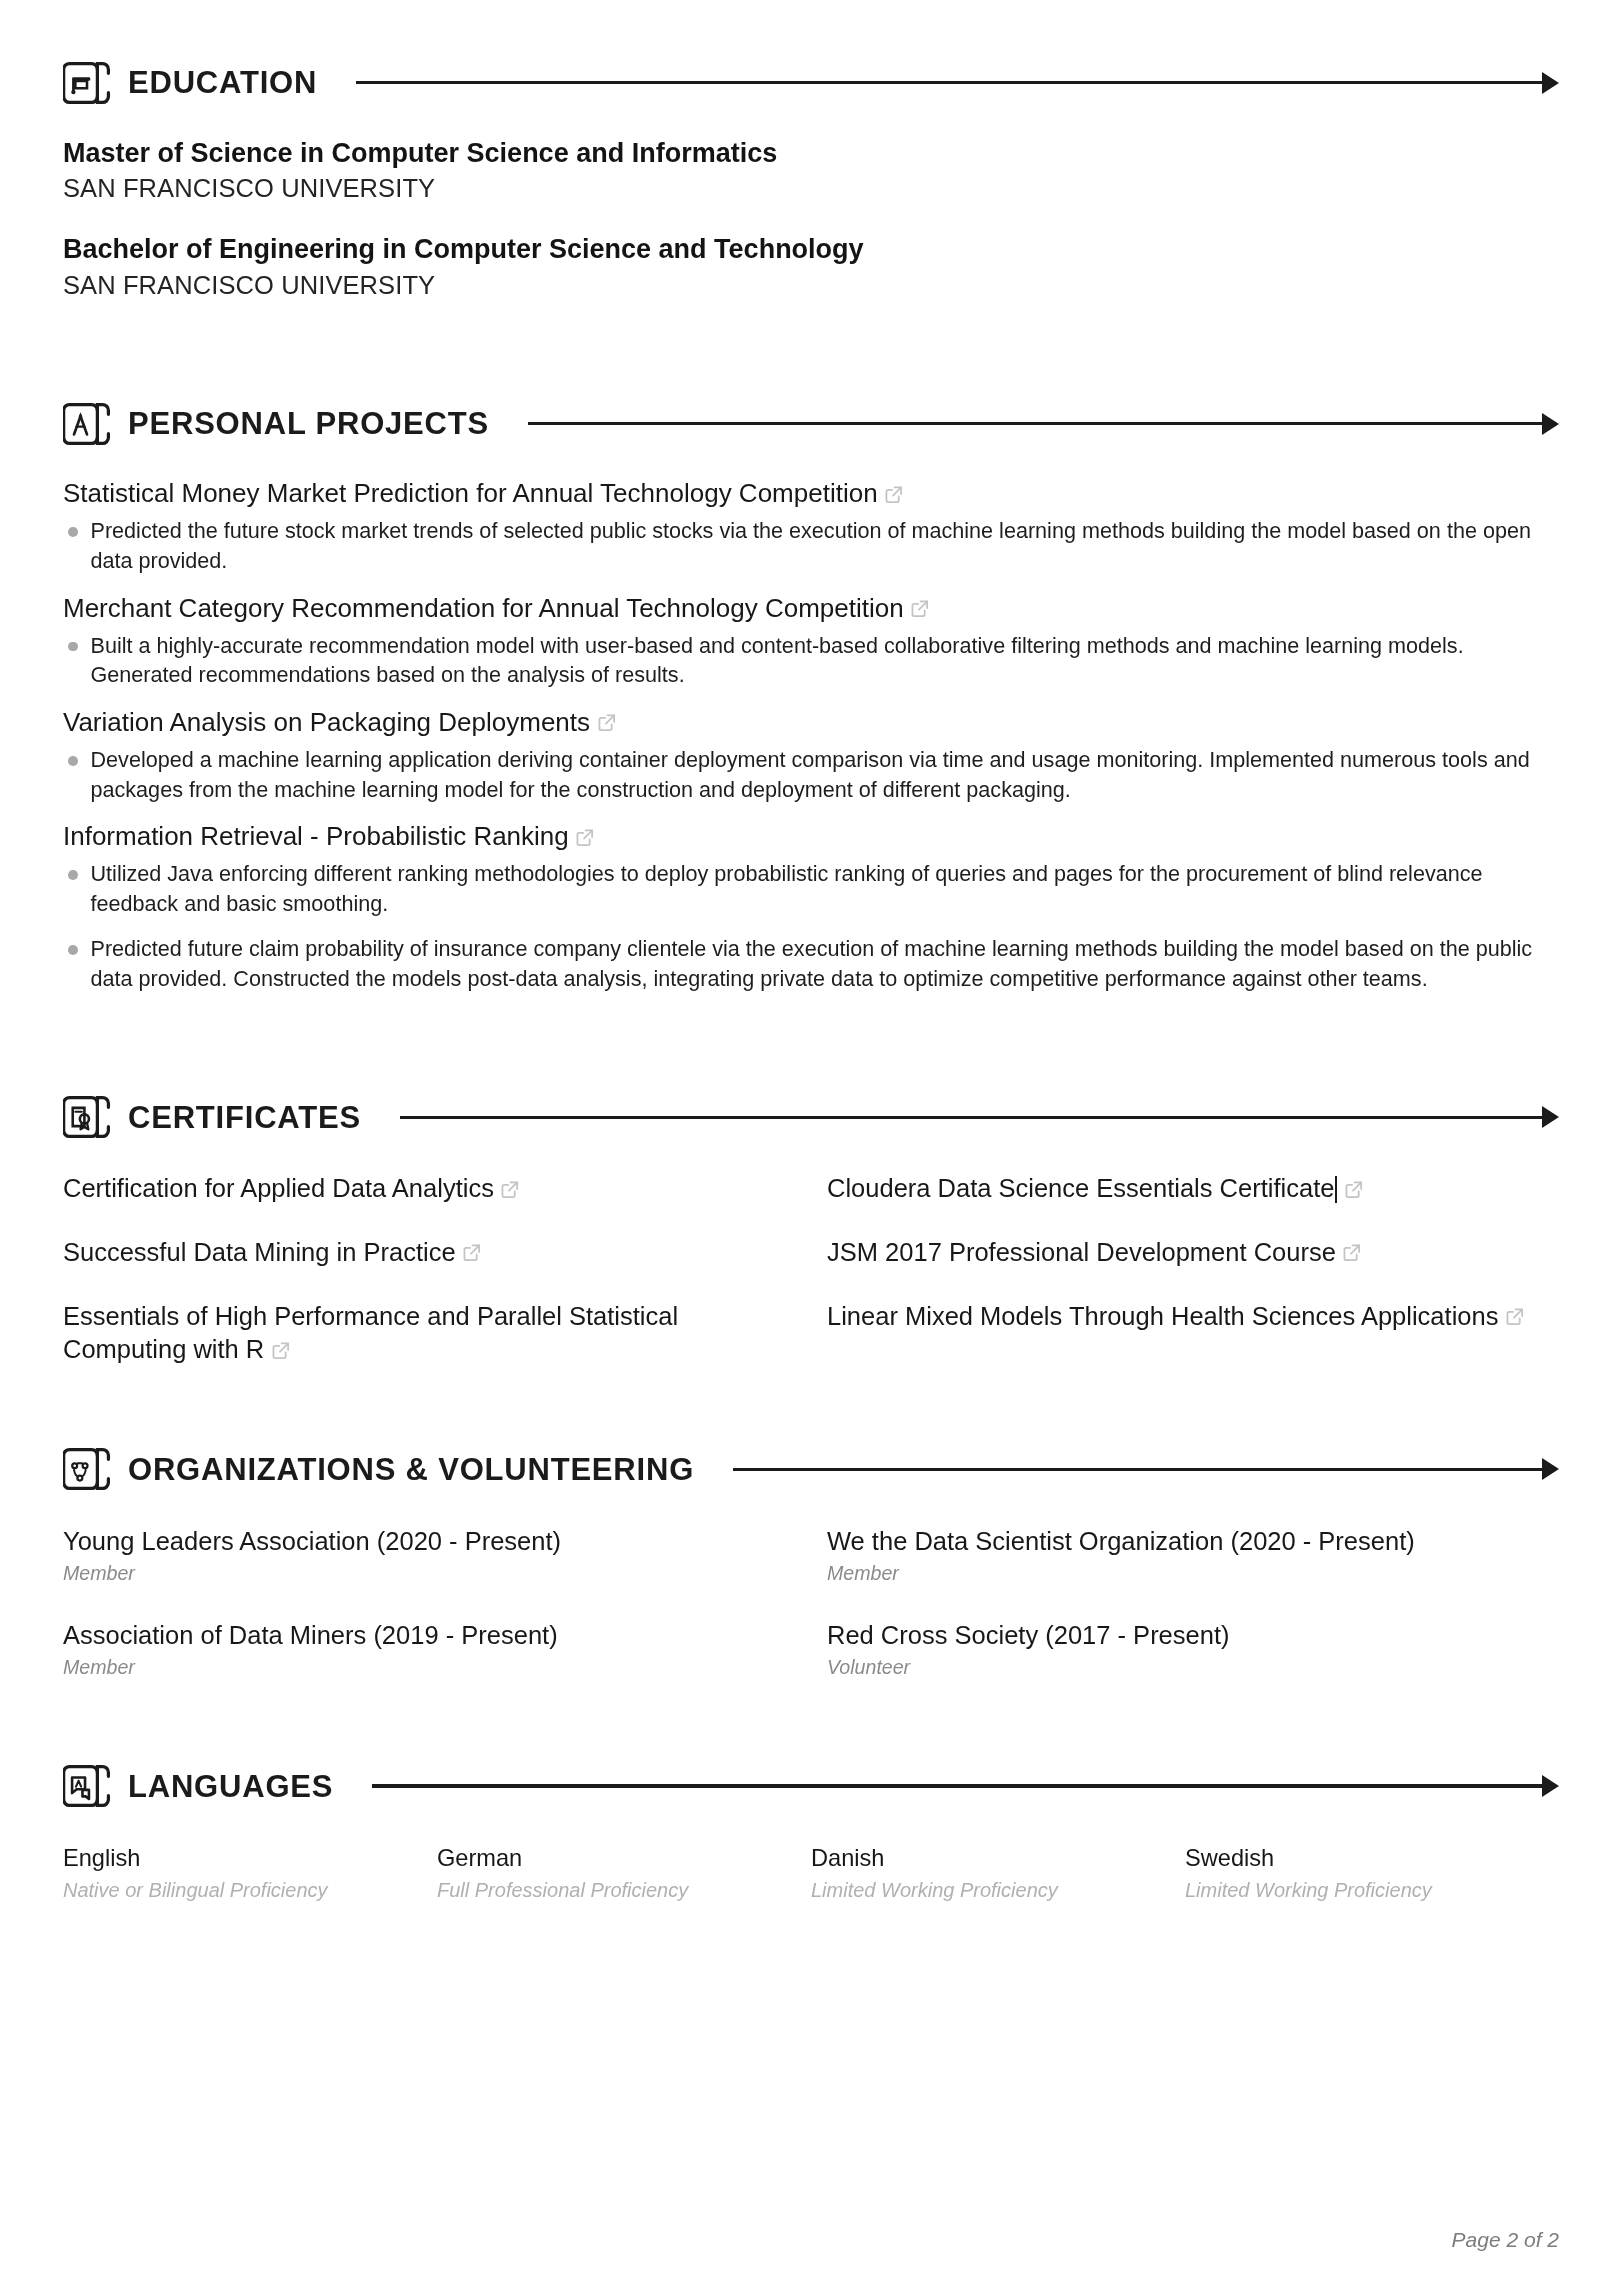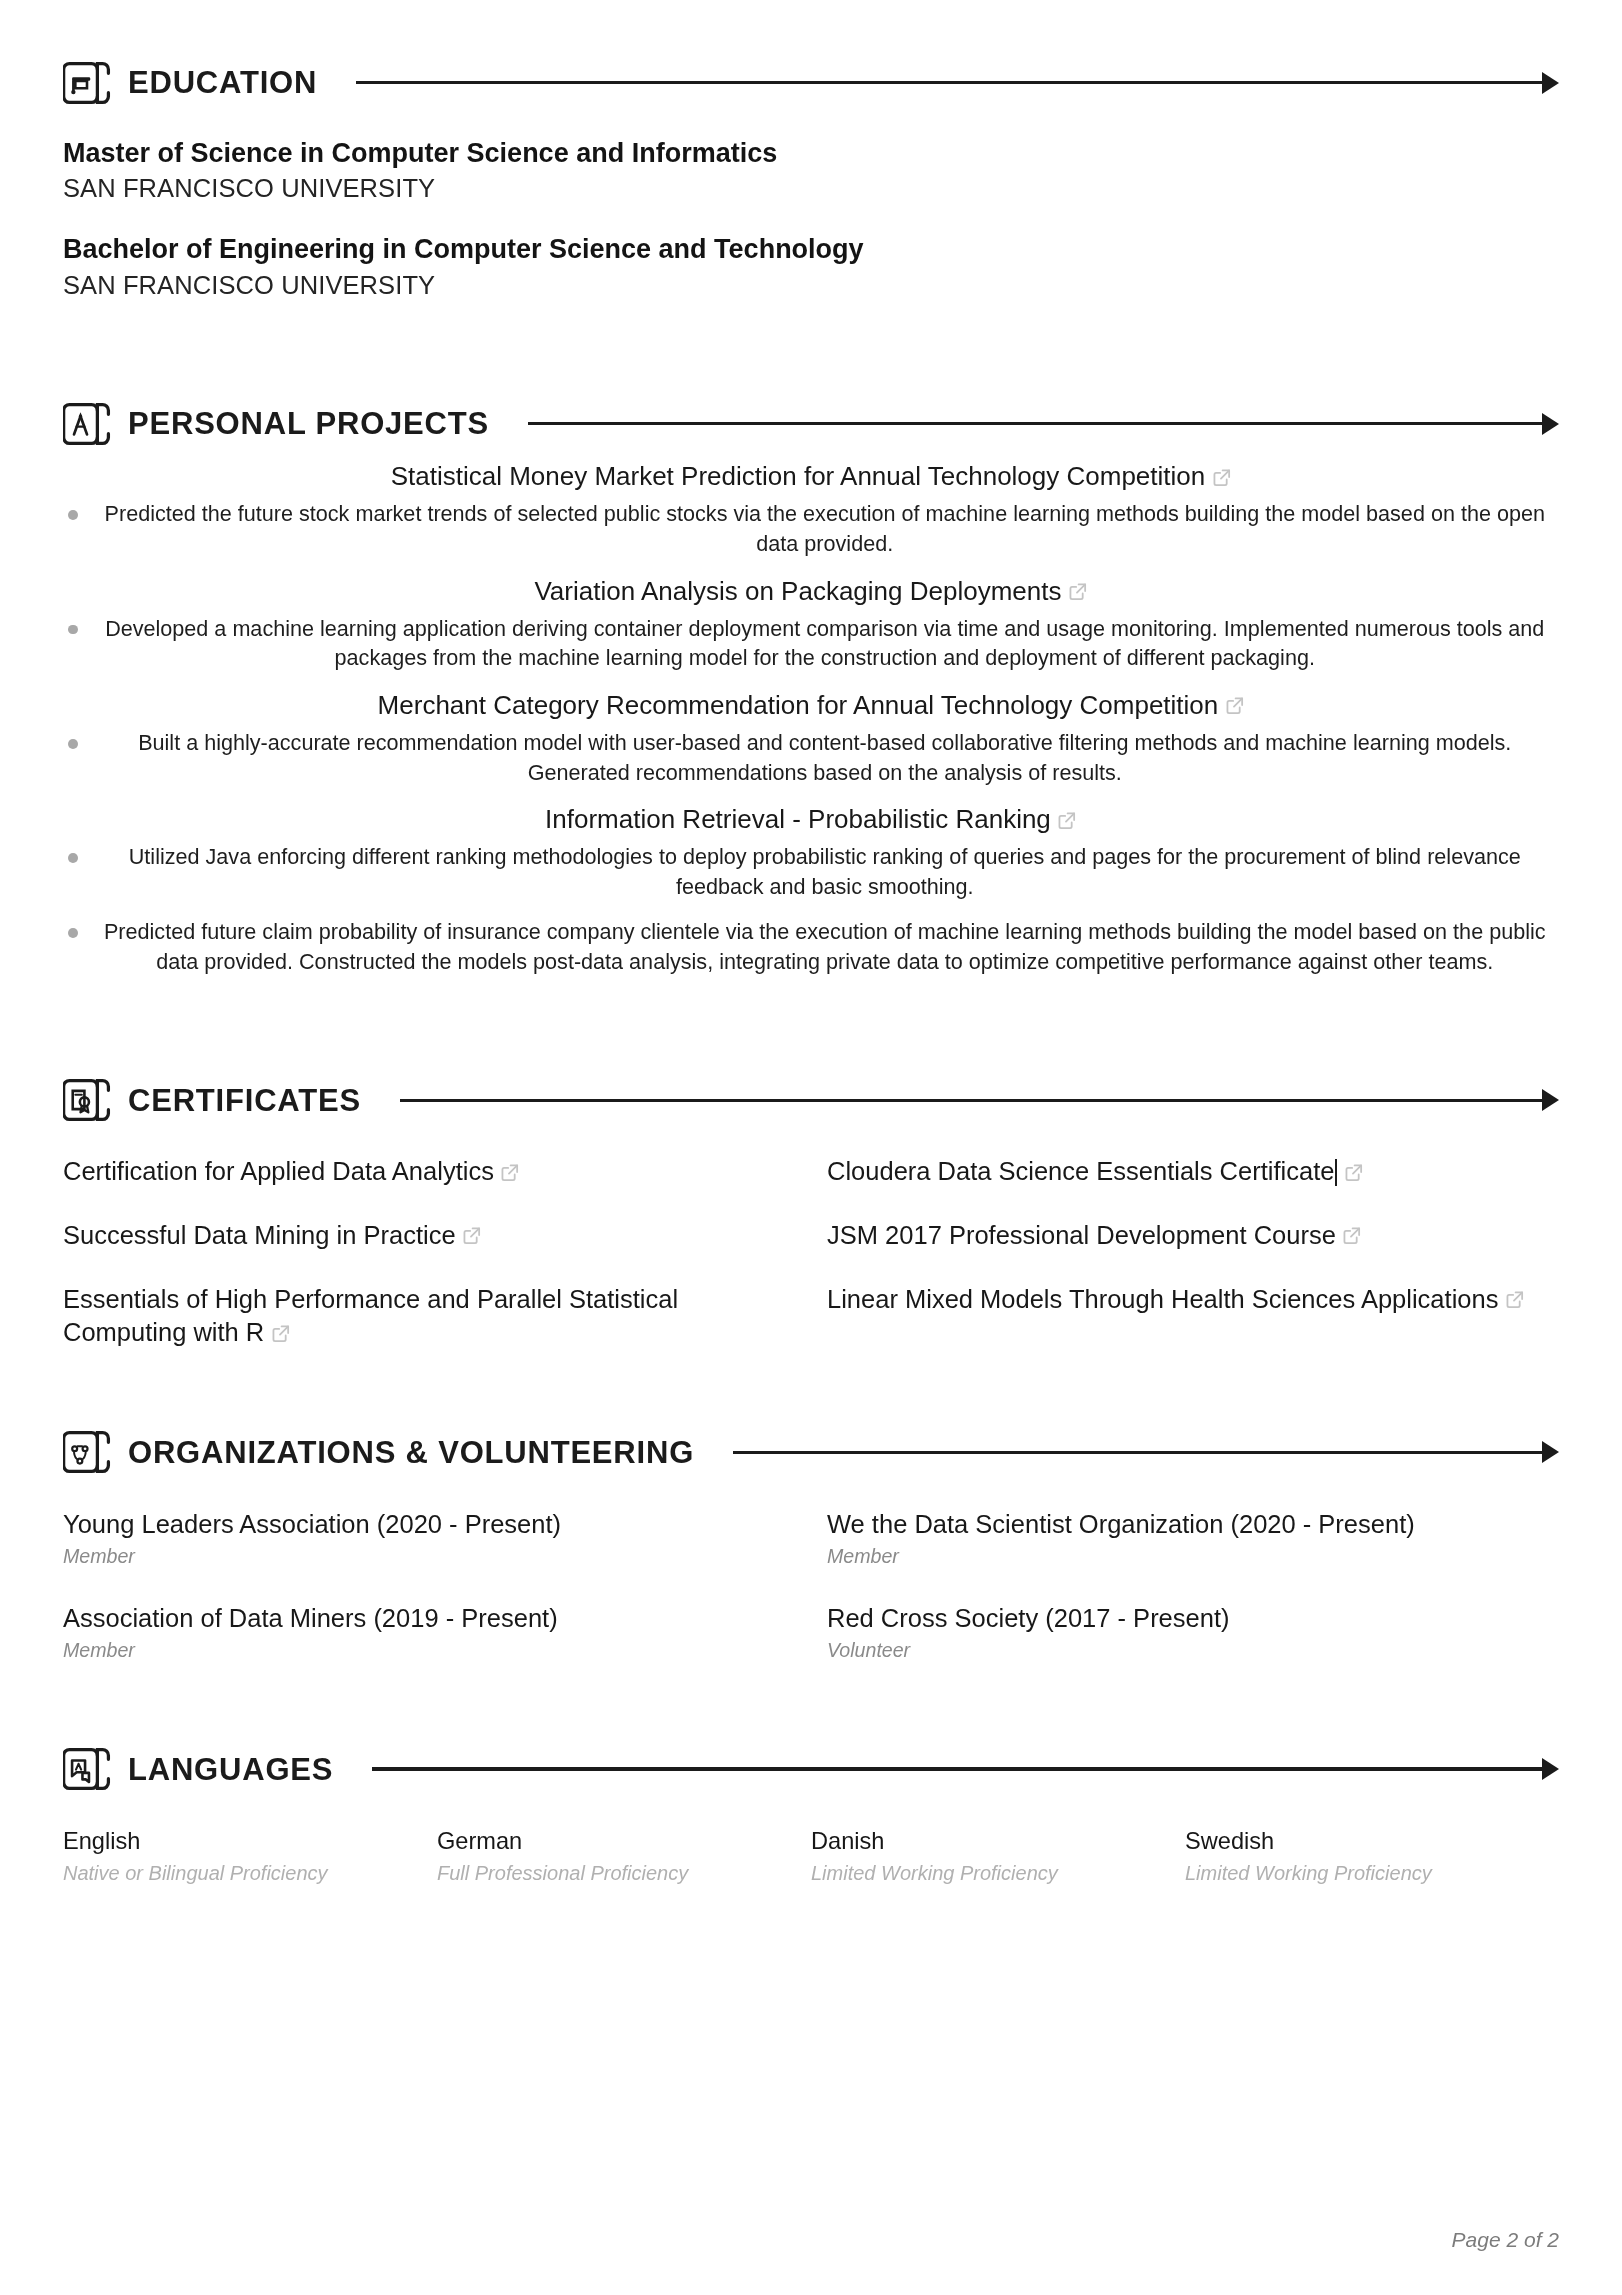--- a/index.html
+++ b/index.html
@@ -84,21 +84,21 @@
   .edu-school {
     font-size: 25.5px;
     font-weight: 400;
     line-height: 1.2;
     color: #242424;
     margin-top: 3.9px;
     letter-spacing: 0.1px;
   }
 
   
-  .proj-list { margin-top: 1px; text-align: center; }
+  .proj-list { margin-top: 18px; }
   .proj-item { margin-bottom: 15.7px; }
   .proj-title {
     font-size: 26px;
     font-weight: 400;
     color: #181818;
     line-height: 1.25;
     display: block;
   }
   .ext-icon {
     display: inline-block;
@@ -272,41 +272,41 @@
                 <path d="M18 14 v5 a2 2 0 0 1 -2 2 h-11 a2 2 0 0 1 -2 -2 v-11 a2 2 0 0 1 2 -2 h5" fill="none" stroke="#c4c4c4" stroke-width="2.2" stroke-linecap="round" stroke-linejoin="round"></path>
               </svg></span>
         </div>
         <ul class="proj-bullets">
           <li>Predicted the future stock market trends of selected public stocks via the execution of machine learning methods building the model based on the open data provided.</li>
         </ul>
       </div>
 
       <div class="proj-item">
         <div class="proj-title">
+          <span>Merchant Category Recommendation for Annual Technology Competition</span><span class="ext-icon"><svg viewBox="0 0 24 24" xmlns="http://www.w3.org/2000/svg">
+                <path d="M13 3 h8 v8" fill="none" stroke="#c4c4c4" stroke-width="2.2" stroke-linecap="round" stroke-linejoin="round"></path>
+                <path d="M21 3 L11 13" fill="none" stroke="#c4c4c4" stroke-width="2.2" stroke-linecap="round"></path>
+                <path d="M18 14 v5 a2 2 0 0 1 -2 2 h-11 a2 2 0 0 1 -2 -2 v-11 a2 2 0 0 1 2 -2 h5" fill="none" stroke="#c4c4c4" stroke-width="2.2" stroke-linecap="round" stroke-linejoin="round"></path>
+              </svg></span>
+        </div>
+        <ul class="proj-bullets">
+          <li>Built a highly-accurate recommendation model with user-based and content-based collaborative filtering methods and machine learning models. Generated recommendations based on the analysis of results.</li>
+        </ul>
+      </div>
+
+      <div class="proj-item">
+        <div class="proj-title">
           <span>Variation Analysis on Packaging Deployments</span><span class="ext-icon"><svg viewBox="0 0 24 24" xmlns="http://www.w3.org/2000/svg">
                 <path d="M13 3 h8 v8" fill="none" stroke="#c4c4c4" stroke-width="2.2" stroke-linecap="round" stroke-linejoin="round"></path>
                 <path d="M21 3 L11 13" fill="none" stroke="#c4c4c4" stroke-width="2.2" stroke-linecap="round"></path>
                 <path d="M18 14 v5 a2 2 0 0 1 -2 2 h-11 a2 2 0 0 1 -2 -2 v-11 a2 2 0 0 1 2 -2 h5" fill="none" stroke="#c4c4c4" stroke-width="2.2" stroke-linecap="round" stroke-linejoin="round"></path>
               </svg></span>
         </div>
         <ul class="proj-bullets">
           <li>Developed a machine learning application deriving container deployment comparison via time and usage monitoring. Implemented numerous tools and packages from the machine learning model for the construction and deployment of different packaging.</li>
-        </ul>
-      </div>
-
-      <div class="proj-item">
-        <div class="proj-title">
-          <span>Merchant Category Recommendation for Annual Technology Competition</span><span class="ext-icon"><svg viewBox="0 0 24 24" xmlns="http://www.w3.org/2000/svg">
-                <path d="M13 3 h8 v8" fill="none" stroke="#c4c4c4" stroke-width="2.2" stroke-linecap="round" stroke-linejoin="round"></path>
-                <path d="M21 3 L11 13" fill="none" stroke="#c4c4c4" stroke-width="2.2" stroke-linecap="round"></path>
-                <path d="M18 14 v5 a2 2 0 0 1 -2 2 h-11 a2 2 0 0 1 -2 -2 v-11 a2 2 0 0 1 2 -2 h5" fill="none" stroke="#c4c4c4" stroke-width="2.2" stroke-linecap="round" stroke-linejoin="round"></path>
-              </svg></span>
-        </div>
-        <ul class="proj-bullets">
-          <li>Built a highly-accurate recommendation model with user-based and content-based collaborative filtering methods and machine learning models. Generated recommendations based on the analysis of results.</li>
         </ul>
       </div>
 
       <div class="proj-item">
         <div class="proj-title">
           <span>Information Retrieval - Probabilistic Ranking</span><span class="ext-icon"><svg viewBox="0 0 24 24" xmlns="http://www.w3.org/2000/svg">
                 <path d="M13 3 h8 v8" fill="none" stroke="#c4c4c4" stroke-width="2.2" stroke-linecap="round" stroke-linejoin="round"></path>
                 <path d="M21 3 L11 13" fill="none" stroke="#c4c4c4" stroke-width="2.2" stroke-linecap="round"></path>
                 <path d="M18 14 v5 a2 2 0 0 1 -2 2 h-11 a2 2 0 0 1 -2 -2 v-11 a2 2 0 0 1 2 -2 h5" fill="none" stroke="#c4c4c4" stroke-width="2.2" stroke-linecap="round" stroke-linejoin="round"></path>
               </svg></span>

